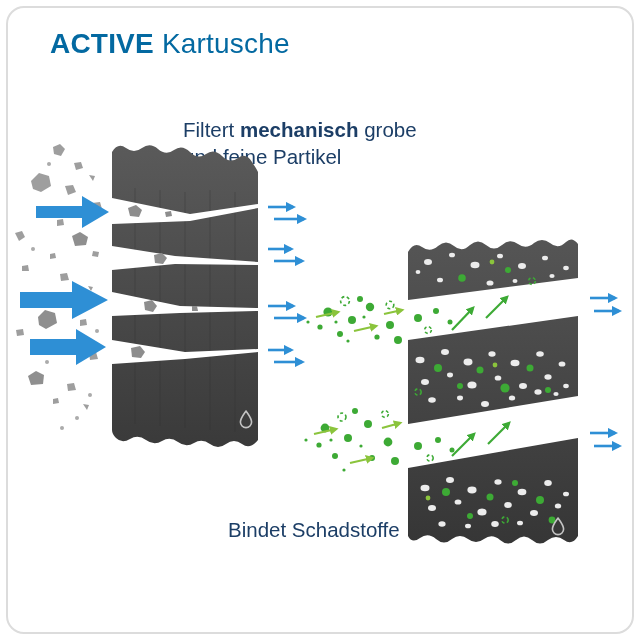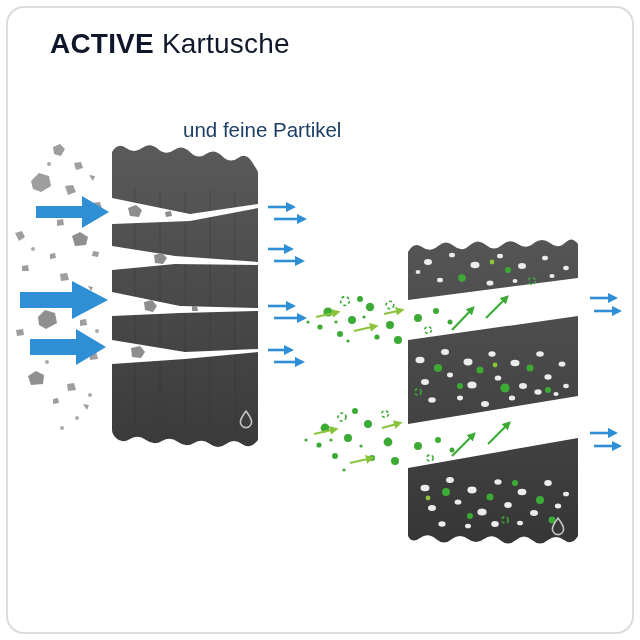--- a/index.html
+++ b/index.html
@@ -5,21 +5,21 @@
   html,body { margin:0; padding:0; background:#fff; }
   .canvas {
     position:relative; width:640px; height:640px; background:#fff;
     font-family:"Liberation Sans", sans-serif; overflow:hidden;
   }
   .frame {
     position:absolute; inset:6px; border:2px solid #dcdcdc; border-radius:18px;
     pointer-events:none;
   }
   .title {
-    position:absolute; left:50px; top:28px; font-size:28px; color:#0f172a;
+    position:absolute; left:50px; top:28px; font-size:28px; color:#0369a1;
     letter-spacing:0.2px; white-space:nowrap;
   }
   .title .bold { font-weight:800; }
   .label {
     position:absolute; font-size:20.5px; line-height:27px; color:#1c3e66;
     white-space:nowrap;
   }
   .label b { font-weight:700; }
   .label-mech { left:183px; top:116px; }
   .label-bind { left:228px; top:516px; }
@@ -30,24 +30,30 @@
 
 <div class="canvas">
   <div class="frame"></div>
 
   <div class="title">
     <span class="bold">ACTIVE</span>
     <span>Kartusche</span>
   </div>
 
   <div class="label label-mech">
+    <div>
+      <span>Filtert</span>
+      <b>mechanisch</b>
+      <span>grobe</span>
+    </div>
     <div>und feine Partikel</div>
   </div>
 
   <div class="label label-bind">
+    <div>Bindet Schadstoffe</div>
   </div>
 
   <svg class="diagram" viewBox="0 0 640 640">
     <defs>
       <marker id="ab" viewBox="0 0 10 10" refX="7" refY="5" markerWidth="4" markerHeight="4" orient="auto-start-reverse">
         <path d="M0,0 L10,5 L0,10 Z" fill="#2e8fd5"></path>
       </marker>
       <marker id="ag" viewBox="0 0 10 10" refX="7" refY="5" markerWidth="4" markerHeight="4" orient="auto-start-reverse">
         <path d="M0,0 L10,5 L0,10 Z" fill="#3daa35"></path>
       </marker>

